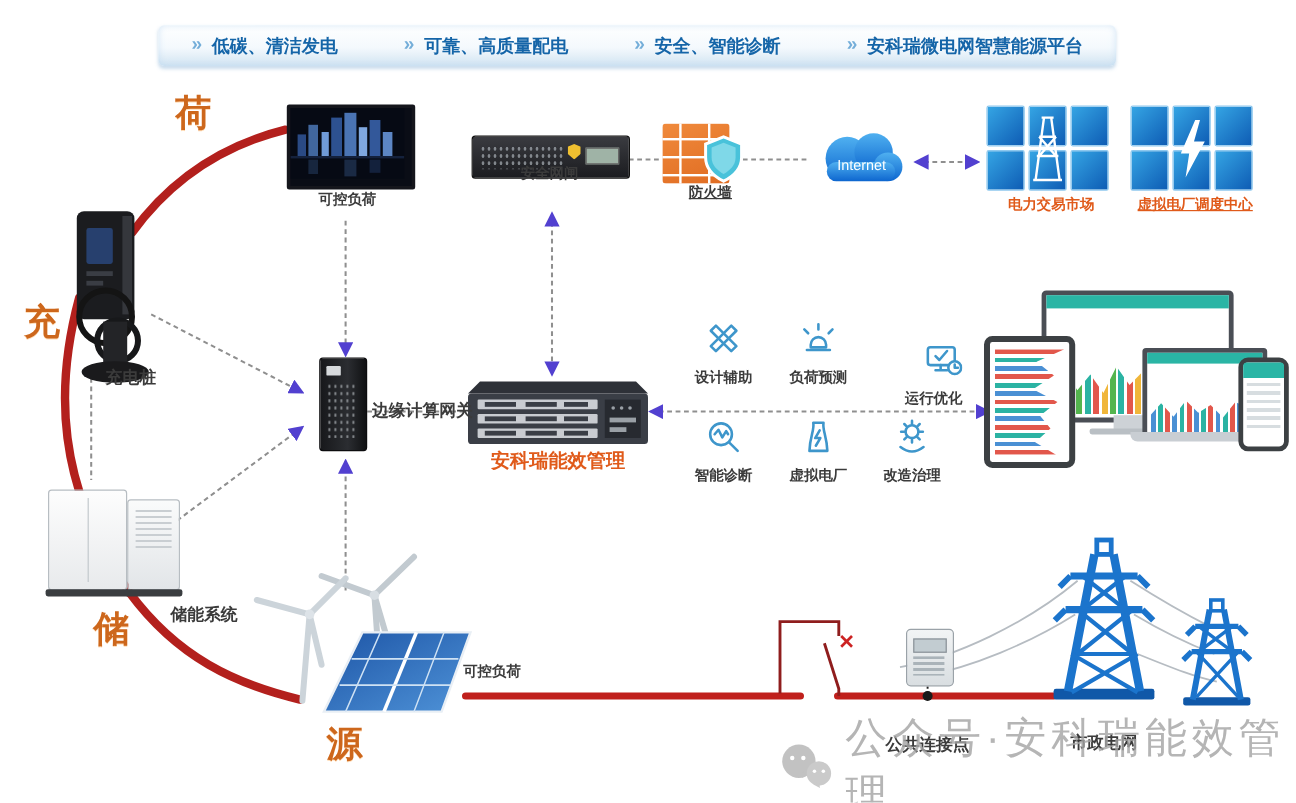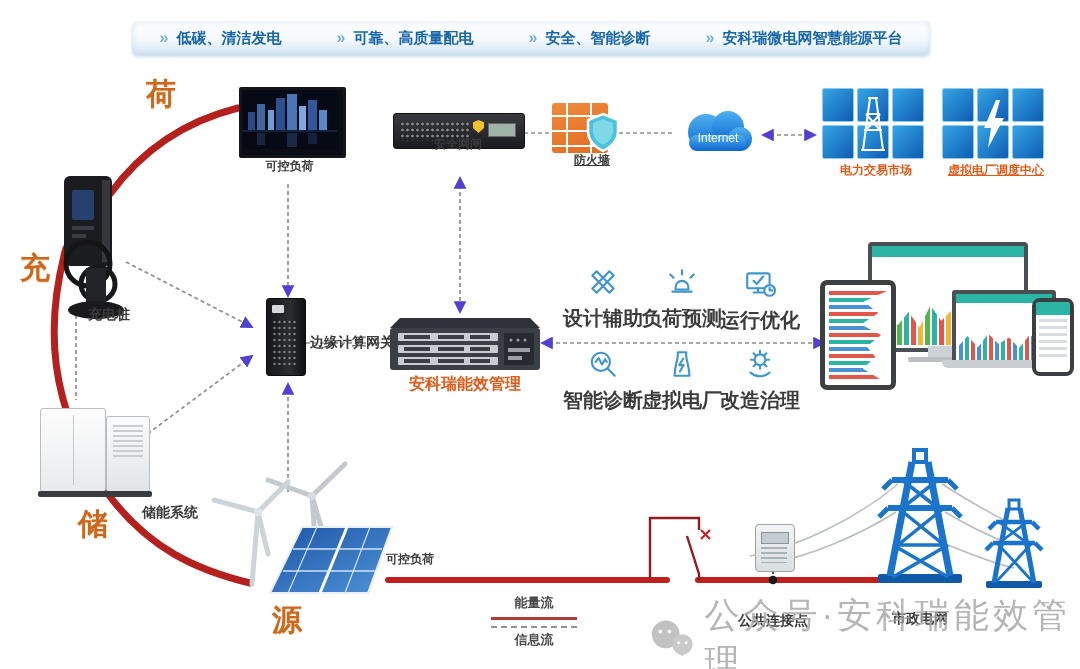--- a/index.html
+++ b/index.html
@@ -43,21 +43,21 @@
   .meter .scr{position:absolute;left:5px;top:7px;width:26px;height:10px;background:#c2ccd1;border:1px solid #8a9298;}
   .meter .rows{position:absolute;left:5px;top:22px;width:26px;height:16px;background:repeating-linear-gradient(180deg,#aab3b9 0 2px,transparent 2px 5px);}
   .cab1{left:40px;top:408px;width:64px;height:82px;background:linear-gradient(180deg,#fdfdfd,#e8eaec);border:1px solid #b7bdc2;border-radius:3px;}
   .cab1 .split{position:absolute;left:50%;top:6px;bottom:6px;width:1px;background:#c3c9cd;}
   .cab1 .base,.cab2 .base{position:absolute;left:-3px;right:-3px;bottom:-6px;height:6px;background:#3a3d40;border-radius:2px;}
   .cab2{left:106px;top:416px;width:42px;height:74px;background:linear-gradient(180deg,#fafbfb,#e2e5e8);border:1px solid #b7bdc2;border-radius:3px;}
   .cab2 .grille{position:absolute;left:6px;top:8px;width:30px;height:34px;background:repeating-linear-gradient(180deg,#c9ced2 0 2px,transparent 2px 5px);}
   
   .feature{position:absolute;width:84px;text-align:center;z-index:2;}
   .feature .ic{width:32px;height:32px;margin:0 auto;}
-  .feature .fl{font-size:20px;font-weight:600;color:#3b3b3b;margin-top:3px;white-space:nowrap;}
+  .feature .fl{font-size:12px;font-weight:600;color:#3b3b3b;margin-top:3px;white-space:nowrap;}
   
   .cluster{left:820px;top:240px;width:248px;height:136px;z-index:2;}
   .pc-mon{position:absolute;left:48px;top:2px;width:152px;height:102px;background:#fff;border:4px solid #4a4e55;border-radius:4px;}
   .pc-mon .hd{height:11px;background:#2ab5a5;}
   .pc-mon .bars{position:absolute;left:4px;bottom:3px;width:136px;height:44px;
      background:repeating-linear-gradient(90deg,#2bb3a3 0 5px,#fff 5px 7px,#e2574b 7px 12px,#fff 12px 14px,#f0b63a 14px 19px,#fff 19px 21px,#54b54e 21px 26px,#fff 26px 28px);
      clip-path:polygon(0 40%,8% 15%,16% 55%,24% 25%,32% 60%,40% 10%,48% 45%,56% 20%,64% 65%,72% 30%,80% 12%,88% 50%,100% 28%,100% 100%,0 100%);}
   .pc-stand{position:absolute;left:108px;top:106px;width:30px;height:12px;background:#cdd2d6;}
   .pc-foot{position:absolute;left:88px;top:117px;width:70px;height:5px;background:#b9bfc4;border-radius:2px;}
   .pc-tab{position:absolute;left:0px;top:40px;width:66px;height:100px;background:#fff;border:5px solid #3c4043;border-radius:7px;}
@@ -356,21 +356,21 @@
     <div class="fl">设计辅助</div>
   </div>
   <div class="feature" style="left:640px;top:266px;">
     <svg class="ic" viewBox="0 0 30 30" stroke="#3e96cb" stroke-width="2" fill="none" stroke-linejoin="round" stroke-linecap="round">
       <path d="M9 20 a6 6 0 0 1 12 0 v2 H9 z"></path>
         <path d="M6 24 h18"></path>
       <path d="M15 8 v-4 M7 11 l-3 -3 M23 11 l3 -3"></path>
     </svg>
     <div class="fl">负荷预测</div>
   </div>
-  <div class="feature" style="left:718px;top:268px;">
+  <div class="feature" style="left:718px;top:284px;text-align:right;">
     <svg class="ic" viewBox="0 0 30 30" stroke="#3e96cb" stroke-width="2" fill="none" stroke-linejoin="round" stroke-linecap="round">
       <rect x="3" y="5" width="21" height="14" rx="2"></rect>
       <path d="M9 12 l3 3 6 -7"></path>
       <path d="M13 19 v4 M9 23 h9"></path>
       <circle cx="24" cy="21" r="5" fill="#fff"></circle>
         <path d="M24 18.5 v2.5 h2.5"></path>
     </svg>
     <div class="fl">运行优化</div>
   </div>
   <div class="feature" style="left:561px;top:348px;">
@@ -431,26 +431,20 @@
   <div class="lbl" style="left:386px;top:551px;width:92px;text-align:left;">可控负荷</div>
 
   <div class="dev meter">
     <div class="scr"></div>
     <div class="rows"></div>
   </div>
   <div class="lbl lbl-sm" style="left:731px;top:594px;width:84px;">公共连接点</div>
 
   <div class="lbl lbl-sm" style="left:878px;top:592px;width:84px;">市政电网</div>
 
-  <div class="abs legend">
-    <div class="t">能量流</div>
-    <div class="solid"></div>
-    <div class="dash"></div>
-    <div class="t">信息流</div>
-  </div>
 
   <div class="abs wm">
     <svg width="48" height="44" viewBox="0 0 48 44">
       <circle cx="17" cy="17" r="15" fill="#b3b3b3"></circle>
       <circle cx="11" cy="14" r="2" fill="#fff"></circle>
         <circle cx="21" cy="14" r="2" fill="#fff"></circle>
       <path d="M26 28 l-6 4 1 -7 z" fill="#b3b3b3"></path>
       <circle cx="35" cy="28" r="11" fill="#bdbdbd"></circle>
       <circle cx="31" cy="26" r="1.6" fill="#fff"></circle>
         <circle cx="39" cy="26" r="1.6" fill="#fff"></circle>

